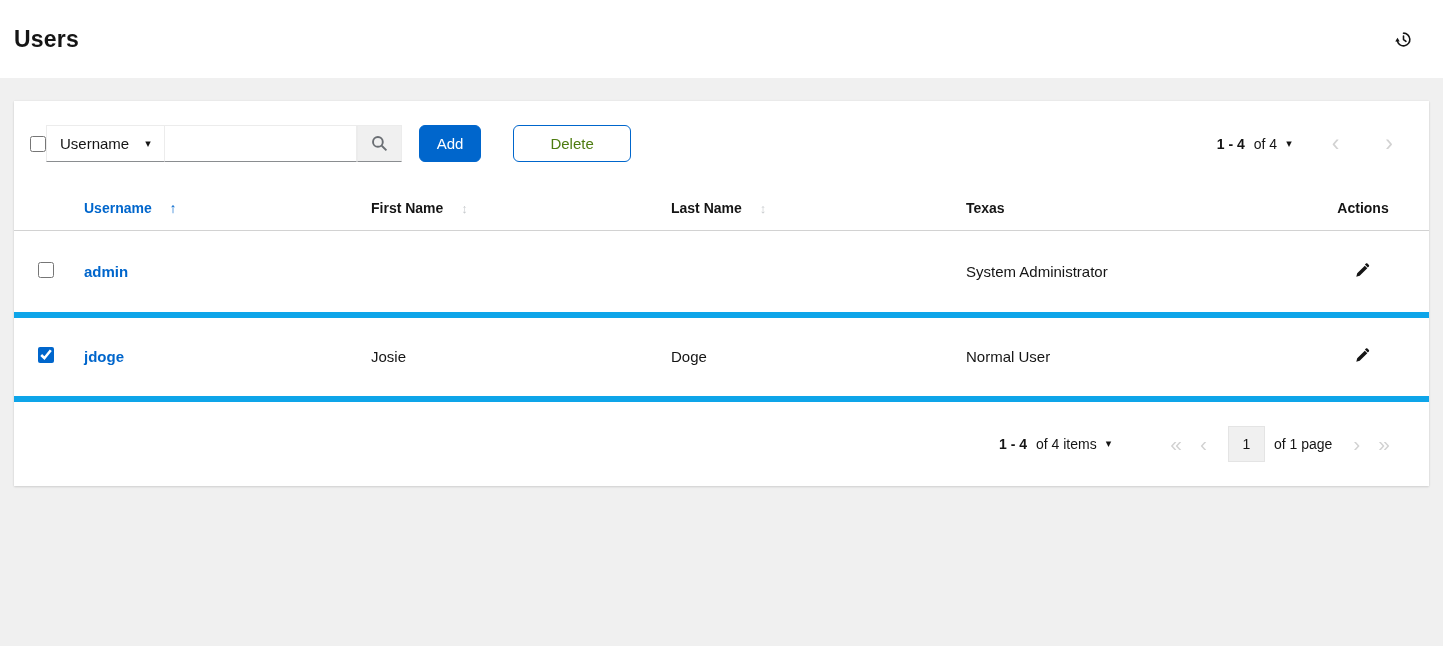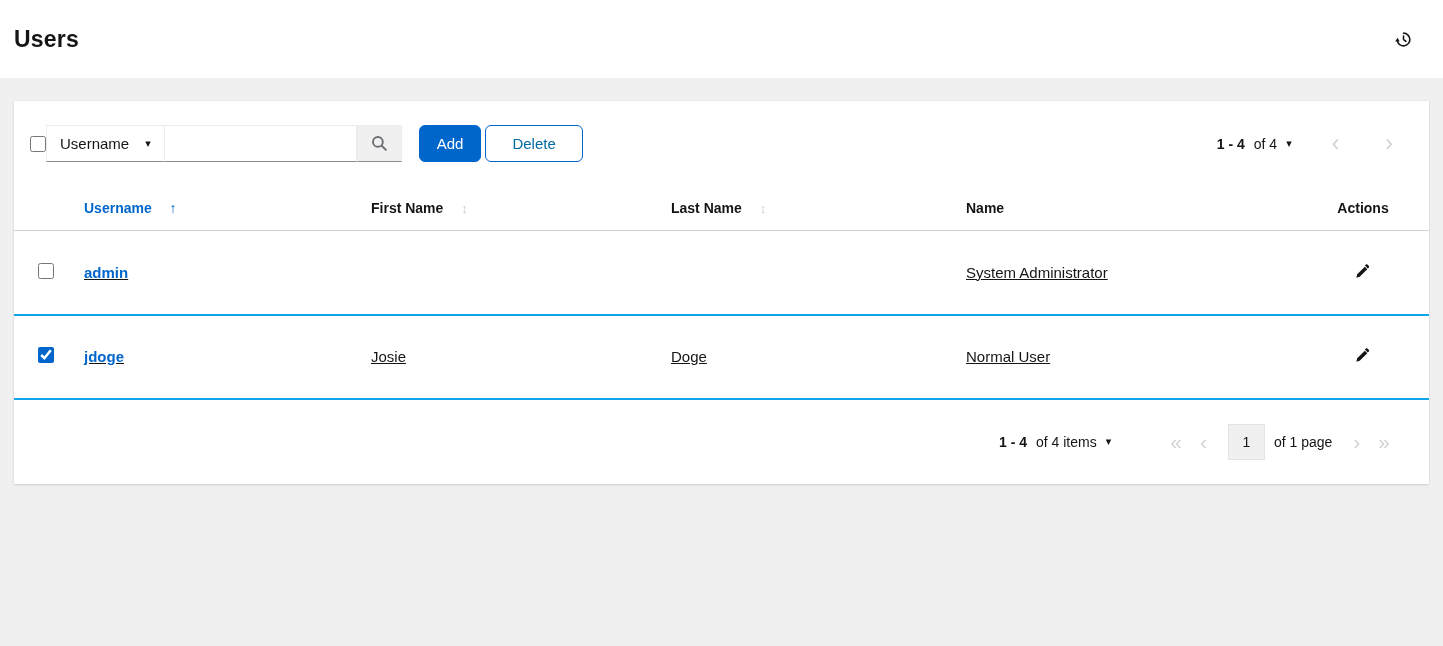--- a/index.html
+++ b/index.html
@@ -44,21 +44,21 @@
     border:1px solid #ececec; border-bottom-color:#8a8d90; border-left:none;
     padding:0 10px; font-size:15px; font-family:inherit; outline:none; color:#151515;
   }
   .search-btn {
     width:45px; height:37px; background:#f0f0f0;
     border:1px solid #ececec; border-bottom-color:#8a8d90; border-left:1px solid #ececec;
     display:flex; align-items:center; justify-content:center; cursor:pointer;
   }
   .btn { height:37px; font-size:15px; font-family:inherit; cursor:pointer; border-radius:6px; }
   .btn-primary { background:#0066cc; color:#fff; border:1px solid #0066cc; padding:0 17px; margin-left:17px; }
-  .btn-secondary { background:#fff; color:#0369a1; border:1px solid #0066cc; padding:0 26px; margin-left:4px; }
+  .btn-secondary { background:#fff; color:#4d7c0f; border:1px solid #0066cc; padding:0 36px; margin-left:32px; }
   .toolbar-right { margin-left:auto; display:flex; align-items:center; padding-right:12px; }
   .pg-summary { display:flex; align-items:center; gap:9px; font-size:14px; cursor:pointer; white-space:nowrap; }
   .pg-summary .range { font-weight:700; }
   .chev {
     background:none; border:none; color:#d2d2d2; font-size:23px; line-height:1;
     padding:0 8px; cursor:default; font-family:inherit;
   }
   .toolbar-right .chev-left { margin-left:32px; }
   .toolbar-right .chev-right { margin-left:30px; }
   
@@ -66,21 +66,21 @@
   col.c-check { width:70px; } col.c-user { width:287px; } col.c-first { width:300px; }
   col.c-last { width:295px; } col.c-role { width:auto; } col.c-actions { width:104px; }
   thead th {
     text-align:left; font-size:14px; font-weight:700; color:#151515;
     padding:14px 16px 14px 0; border-bottom:1px solid #d2d2d2; white-space:nowrap;
   }
   thead th.sortable { cursor:pointer; }
   thead th.th-user { color:#0066cc; }
   .sort-asc { color:#0066cc; margin-left:14px; font-size:14px; }
   .sort-both { color:#c6c9cc; margin-left:14px; font-size:13px; }
-  tbody tr { border-bottom:2px solid #0ea5e9;text-decoration:underline; }
+  tbody tr { border-bottom:6px solid #0ea5e9; }
   tbody td { height:84px; padding:0 16px 0 0; vertical-align:middle; }
   .td-check, .th-check { padding-left:24px !important; }
   .user-link { color:#0066cc; font-weight:700; text-decoration:none; font-size:15px; }
   .th-actions, .td-actions { text-align:center; padding-right:28px !important; }
   
   .card-footer {
     display:flex; align-items:center; justify-content:flex-end;
     padding:24px 30px; font-size:14px;
   }
   .footer-summary { display:flex; align-items:center; gap:9px; margin-right:50px; cursor:pointer; white-space:nowrap; }
@@ -161,21 +161,21 @@
         </th>
         <th class="sortable">
           <span>First Name</span>
           <span class="sort-both">↕</span>
         </th>
         <th class="sortable">
           <span>Last Name</span>
           <span class="sort-both">↕</span>
         </th>
         <th>
-          <span>Name</span>
+          <span>Texas</span>
         </th>
         <th class="th-actions">
           <span>Actions</span>
         </th>
       </tr>
     </thead>
     <tbody>
     <tr>
       <td class="td-check">
         <input type="checkbox" style="">

